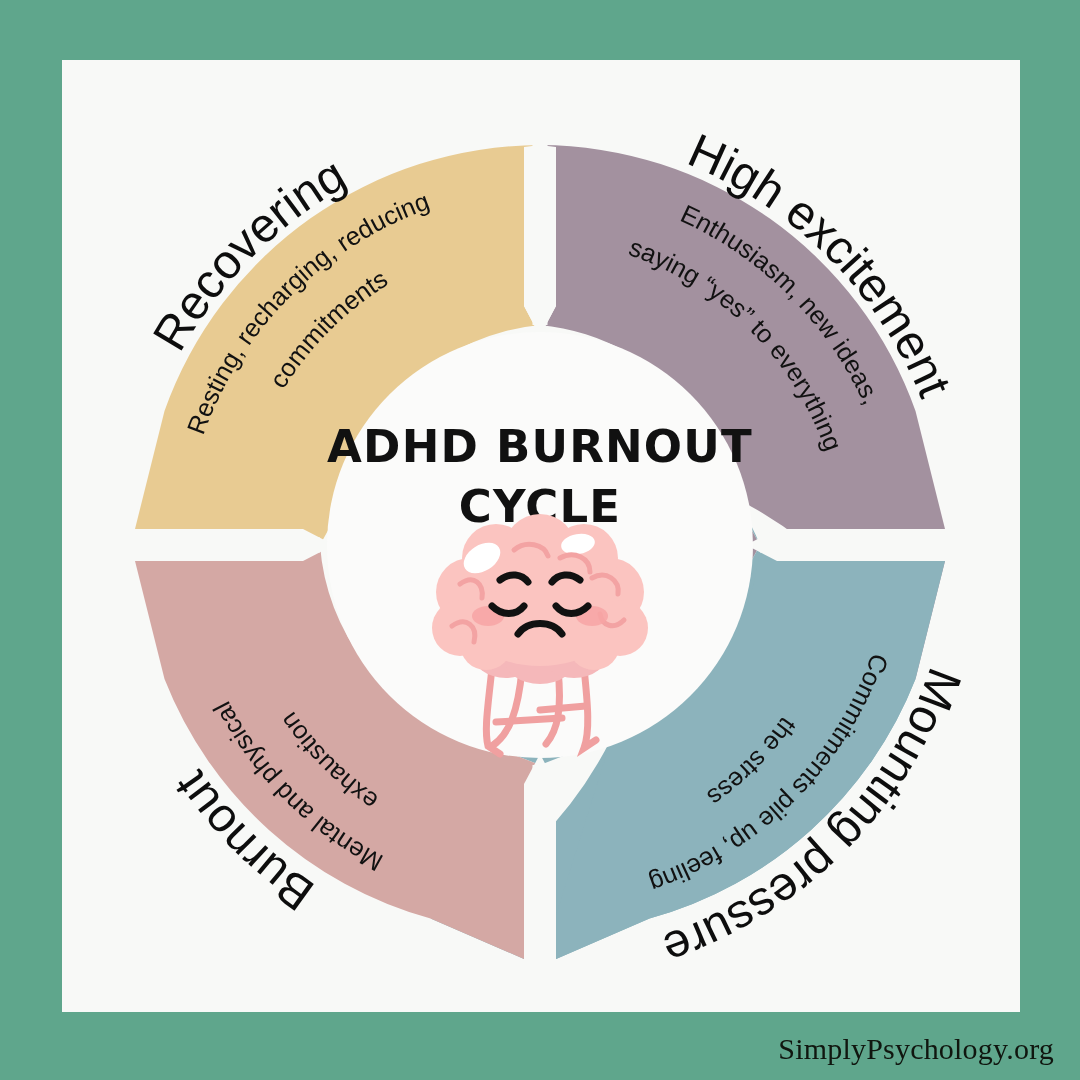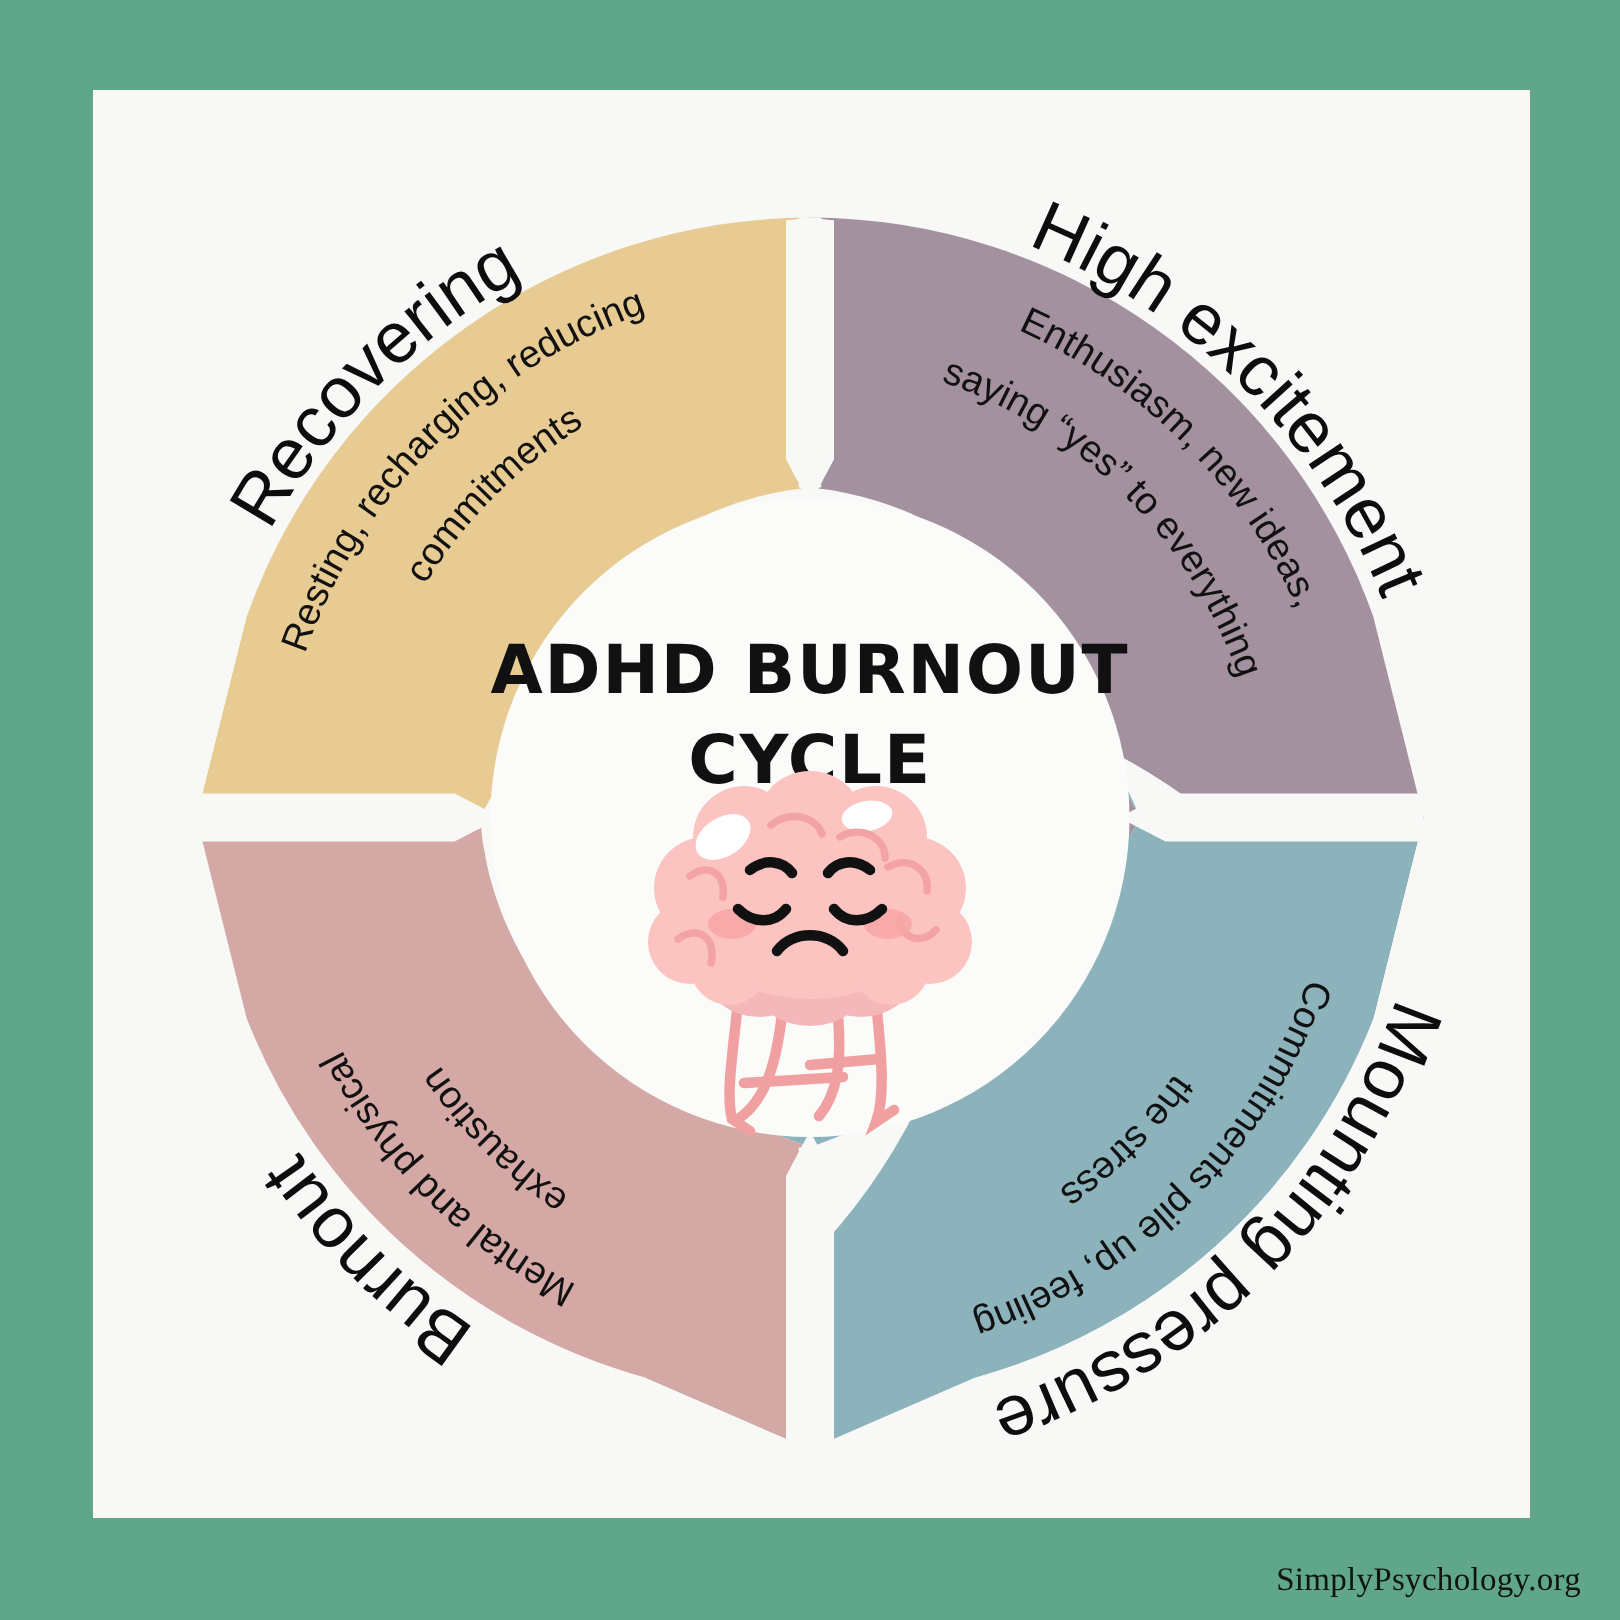--- a/index.html
+++ b/index.html
@@ -53,21 +53,21 @@
     font-family: "Liberation Sans", sans-serif;
     font-size: 25.5px;
     fill: #111111;
     text-anchor: middle;
   }
   .footer-text {
     position: absolute;
     right: 26px;
     bottom: 14px;
     font-family: "Liberation Serif", serif;
-    font-size: 22px;
+    font-size: 30px;
     color: #10160f;
     letter-spacing: 0.2px;
     white-space: nowrap;
   }
 </style>
 </head>
 <body>
 
 <div id="stage">
   <div id="card"></div>

